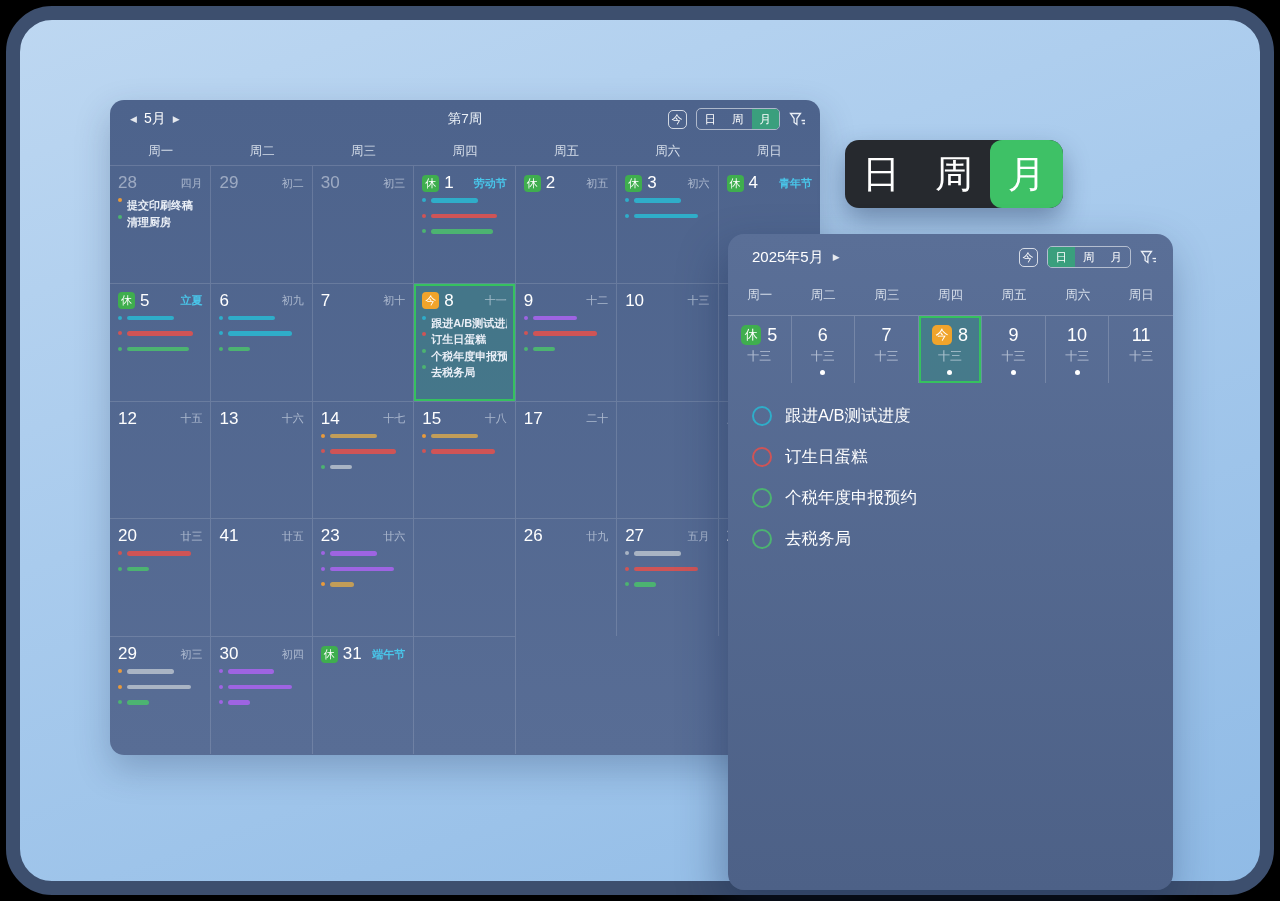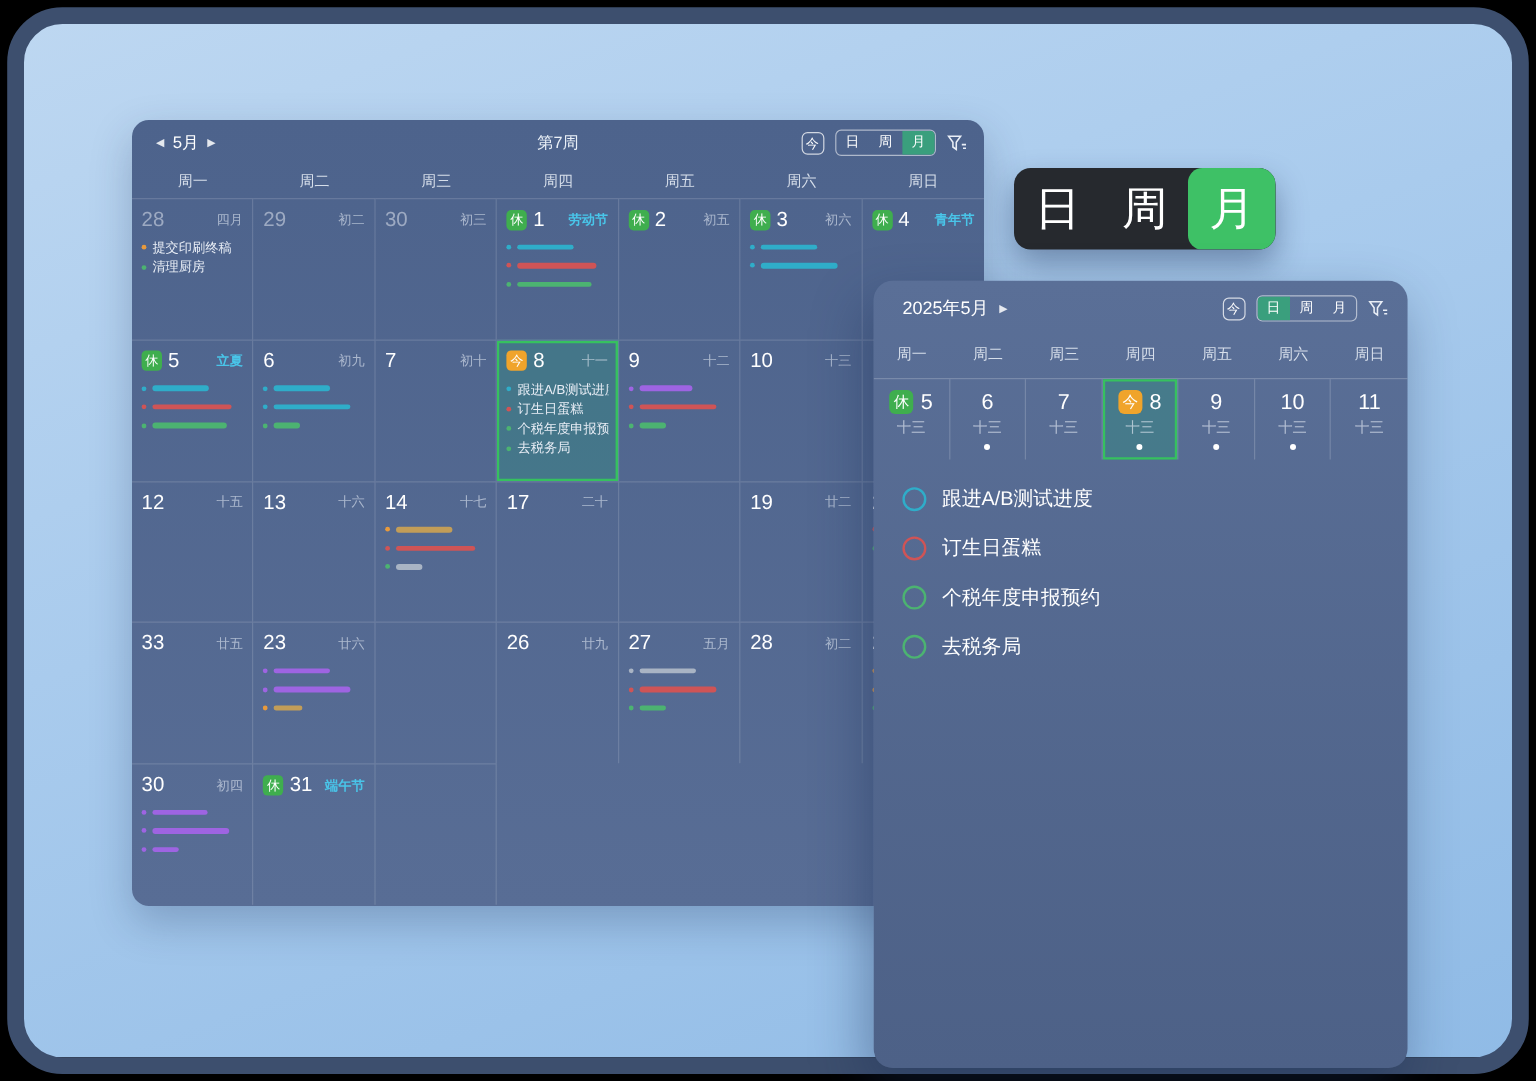--- a/index.html
+++ b/index.html
@@ -38,21 +38,21 @@
   .dayline { display:flex; align-items:center; gap:5px; height:20px; }
   .badge { width:17px; height:17px; border-radius:4px; font-size:11px; color:#fff; flex:none;
            display:flex; align-items:center; justify-content:center; }
   .badge.rest { background:#3fae4e; }
   .badge.today { background:#f0a42b; }
   .dnum { font-size:17px; color:#fff; }
   .dnum.dim { color:rgba(235,240,248,.5); }
   .lunar { margin-left:auto; font-size:11px; color:rgba(230,237,246,.6); }
   .lunar.holiday { color:#49c5e9;font-weight:bold; }
   .evs { margin-top:5px; }
-  .ev { display:flex; align-items:center; gap:5px; height:16.5px; }
+  .ev { display:flex; gap:5px; height:16.5px;font-weight:bold; }
   .ev.barrow { height:15.5px; }
   .ev .dot { width:4px; height:4px; border-radius:50%; flex:none; }
   .ev .lbl { font-size:11px; color:#e9eef6; white-space:nowrap; overflow:hidden; }
   .ev .bar { height:4.5px; border-radius:2.5px; }
 
   
   .big-toggle { position:absolute; left:845px; top:140px; width:218px; height:68px; border-radius:14px;
                 background:#26292e; display:flex; overflow:hidden;
                 box-shadow:0 12px 26px rgba(20,40,80,.4); }
   .big-toggle span { flex:1; display:flex; align-items:center; justify-content:center;
@@ -334,20 +334,36 @@
               <span class="bar" style="width: 66px; background: rgb(207, 84, 86);"></span>
             </div>
             <div class="ev barrow">
               <i class="dot" style="background: rgb(76, 179, 113);"></i>
               <span class="bar" style="width: 22px; background: rgb(169, 180, 196);"></span>
             </div>
           </div>
         </div>
         <div class="cell">
           <div class="dayline">
+            <span class="dnum">15</span>
+            <span class="lunar">十八</span>
+          </div>
+          <div class="evs">
+            <div class="ev barrow">
+              <i class="dot" style="background: rgb(232, 154, 60);"></i>
+              <span class="bar" style="width: 47px; background: rgb(194, 157, 88);"></span>
+            </div>
+            <div class="ev barrow">
+              <i class="dot" style="background: rgb(207, 84, 86);"></i>
+              <span class="bar" style="width: 64px; background: rgb(207, 84, 86);"></span>
+            </div>
+          </div>
+        </div>
+        <div class="cell">
+          <div class="dayline">
             <span class="dnum">17</span>
             <span class="lunar">二十</span>
           </div>
         </div>
         <div class="cell">
           <div class="dayline"></div>
         </div>
         <div class="cell">
           <div class="dayline">
             <span class="dnum">19</span>
@@ -365,21 +381,21 @@
               <span class="bar" style="width: 64px; background: rgb(207, 84, 86);"></span>
             </div>
             <div class="ev barrow">
               <i class="dot" style="background: rgb(76, 179, 113);"></i>
               <span class="bar" style="width: 22px; background: rgb(76, 179, 113);"></span>
             </div>
           </div>
         </div>
         <div class="cell">
           <div class="dayline">
-            <span class="dnum">33</span>
+            <span class="dnum">41</span>
             <span class="lunar">廿五</span>
           </div>
         </div>
         <div class="cell">
           <div class="dayline">
             <span class="dnum">23</span>
             <span class="lunar">廿六</span>
           </div>
           <div class="evs">
             <div class="ev barrow">

